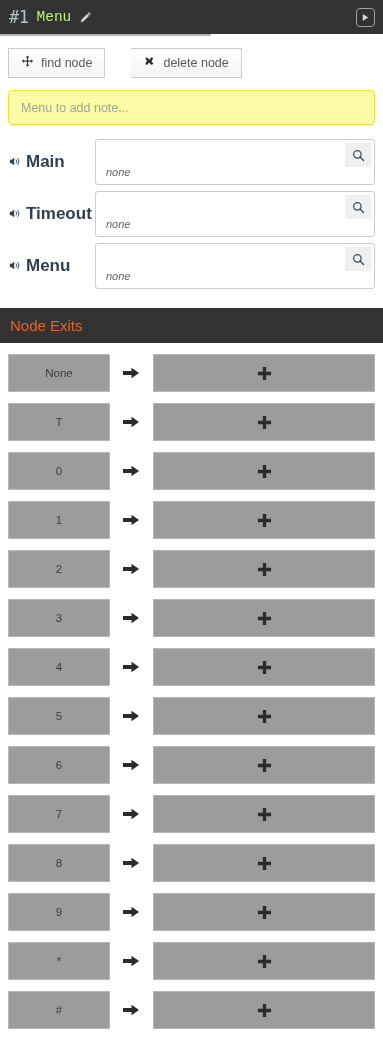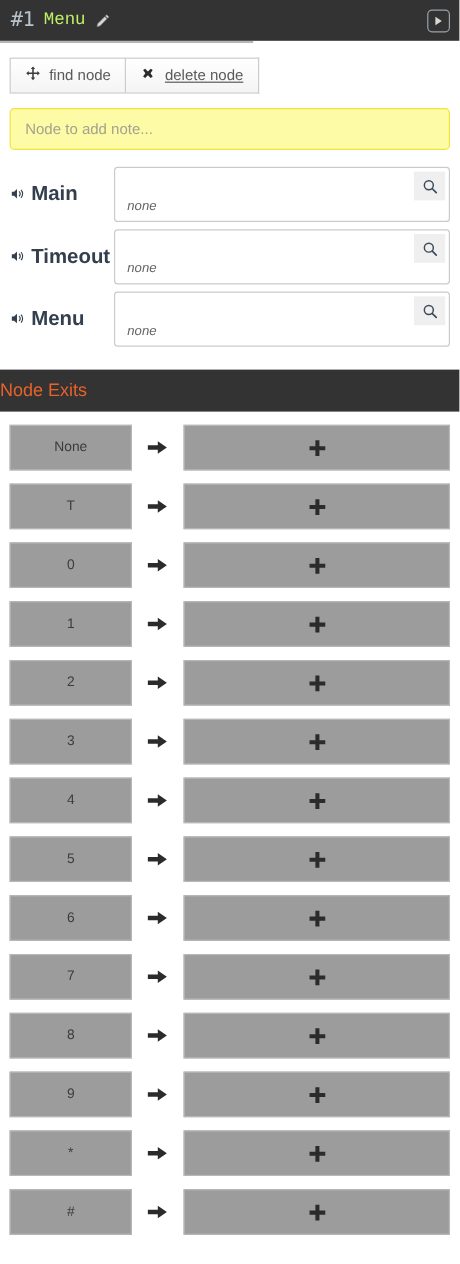--- a/index.html
+++ b/index.html
@@ -49,34 +49,35 @@
     width: 211px;
     background: #b6b6b6;
   }
   .header-gap { height: 8px; background: #fff; }
 
   
   .toolbar {
     display: flex;
     margin: 4px 0 5px 8px;
     height: 30px;
+    gap: 26px;
   }
   .tool-btn {
     display: flex;
     align-items: center;
     gap: 7px;
     padding: 0 12px;
     background: linear-gradient(#ffffff, #f4f4f4);
     border: 1px solid #cccccc;
     font-size: 12.5px;
     color: #5a5a5a;
     height: 30px;
     cursor: pointer;
   }
-  .tool-btn + .tool-btn { border-left: none; text-decoration: underline; }
+  .tool-btn + .tool-btn { border-left: none; }
 
   
   .note-field {
     margin: 12px 8px 0 8px;
     height: 35px;
     background: #fdfba6;
     border: 1px solid #f2e33a;
     border-radius: 4px;
     display: flex;
     align-items: center;
@@ -128,21 +129,21 @@
     cursor: pointer;
   }
 
   
   .exits-header {
     margin-top: 16px;
     height: 35px;
     background: #333333;
     display: flex;
     align-items: center;
-    padding-left: 0;
+    padding-left: 10px;
     color: #e8622a;
     font-size: 15px;
   }
   .exits-list { padding-top: 11px; }
   .exit-row {
     display: flex;
     align-items: center;
     height: 38px;
     margin-bottom: 11px;
     padding: 0 8px;
@@ -209,21 +210,21 @@
     <span>
       <svg width="13" height="13" viewBox="0 0 16 16">
         <path d="M3 1.8l3 3.2 3-3.2 2.2 1.6-2.4 3.4 2.4 3.4-2.2 1.8-3-3.2-3 3.2-2.2-1.8 2.4-3.4-2.4-3.4z" fill="#2b2b2b" transform="translate(2,1) scale(0.95)"></path>
       </svg>
     </span>
     <span>delete node</span>
   </div>
 </div>
 
 <div class="note-field">
-  <span>Node to add note...</span>
+  <span>Menu to add note...</span>
 </div>
 
 <div class="prompts">
 
   <div class="prompt-row">
     <div class="prompt-label">
       <span>
         <svg width="12" height="11" viewBox="0 0 14 12">
           <path d="M1 4h2.2L6 1.4v9.2L3.2 8H1z" fill="#333f4d"></path>
           <path d="M8 3.6a3.4 3.4 0 010 4.8" stroke="#333f4d" stroke-width="1.1" fill="none"></path>

